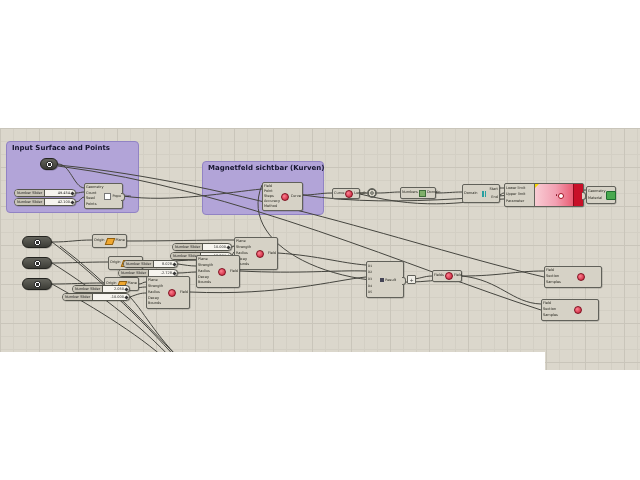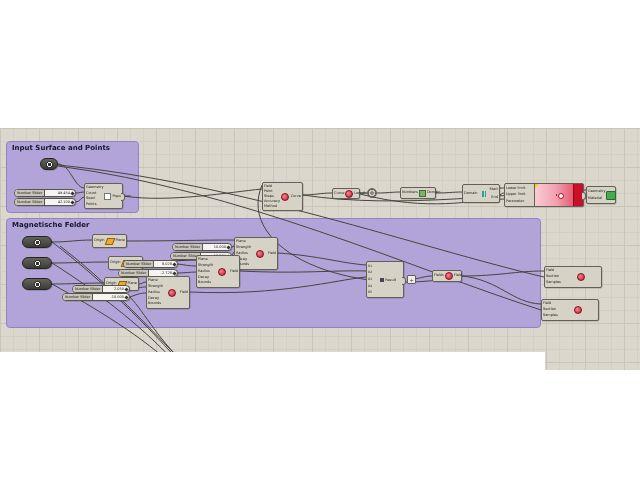--- a/index.html
+++ b/index.html
@@ -58,22 +58,22 @@
 </style>
 </head>
 <body>
 
 <div class="page">
   <div class="canvas">
 
     <div class="group" style="left:6px;top:13px;width:131px;height:70px">
       <span class="gtitle">Input Surface and Points</span>
     </div>
-    <div class="group" style="left:6px;top:90px;width:533px;height:108px">
-      <span class="gtitle">Magnetische Felder</span>
+    <div class="group" style="left:202px;top:33px;width:120px;height:52px">
+      <span class="gtitle">Magnetfeld sichtbar (Kurven)</span>
     </div>
 
     <svg class="wires" width="640" height="242" viewBox="0 0 640 242">
       <path d="M58,36 C70,36 74,59 84,60"></path>
       <path d="M58,37 C240,55 420,120 544,149"></path>
       <path d="M58,38 C240,62 410,140 541,182"></path>
       <path d="M76,65 C80,65 81,64 84,64"></path>
       <path d="M76,74 C80,74 81,69 84,69"></path>
       <path d="M123,68 C170,75 230,64 262,61"></path>
       <path d="M462,148 C350,172 235,122 262,57"></path>

